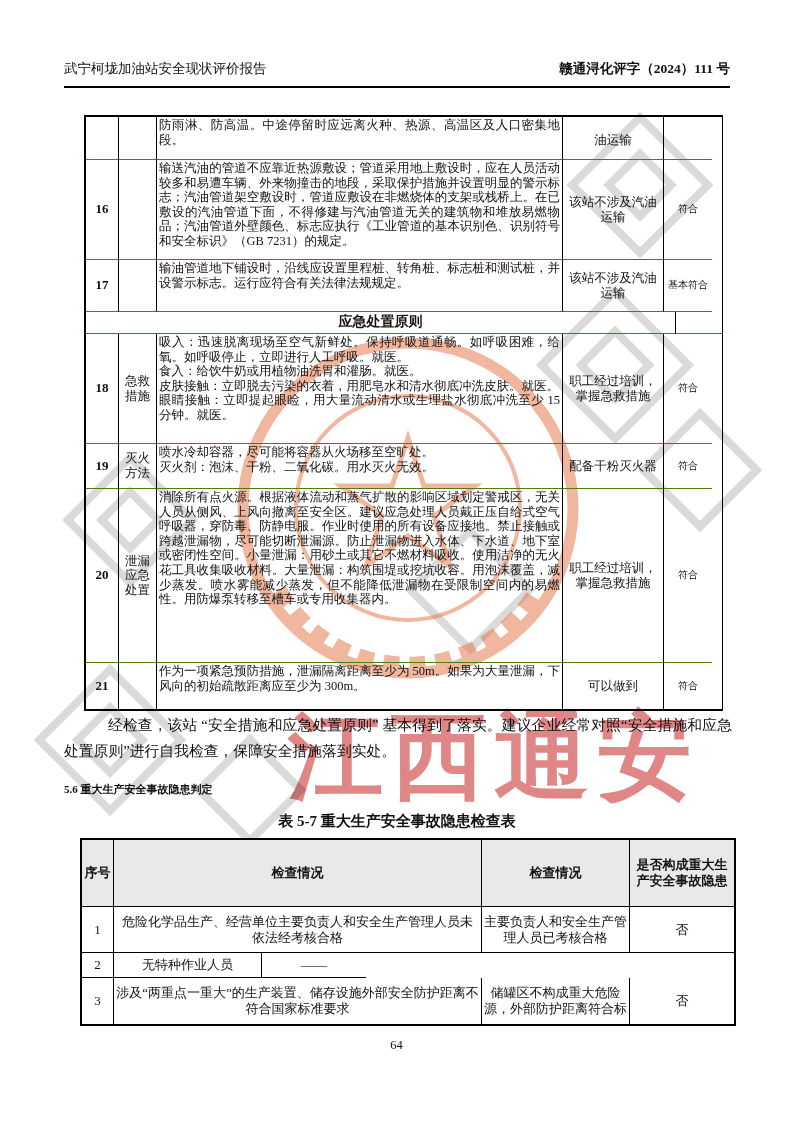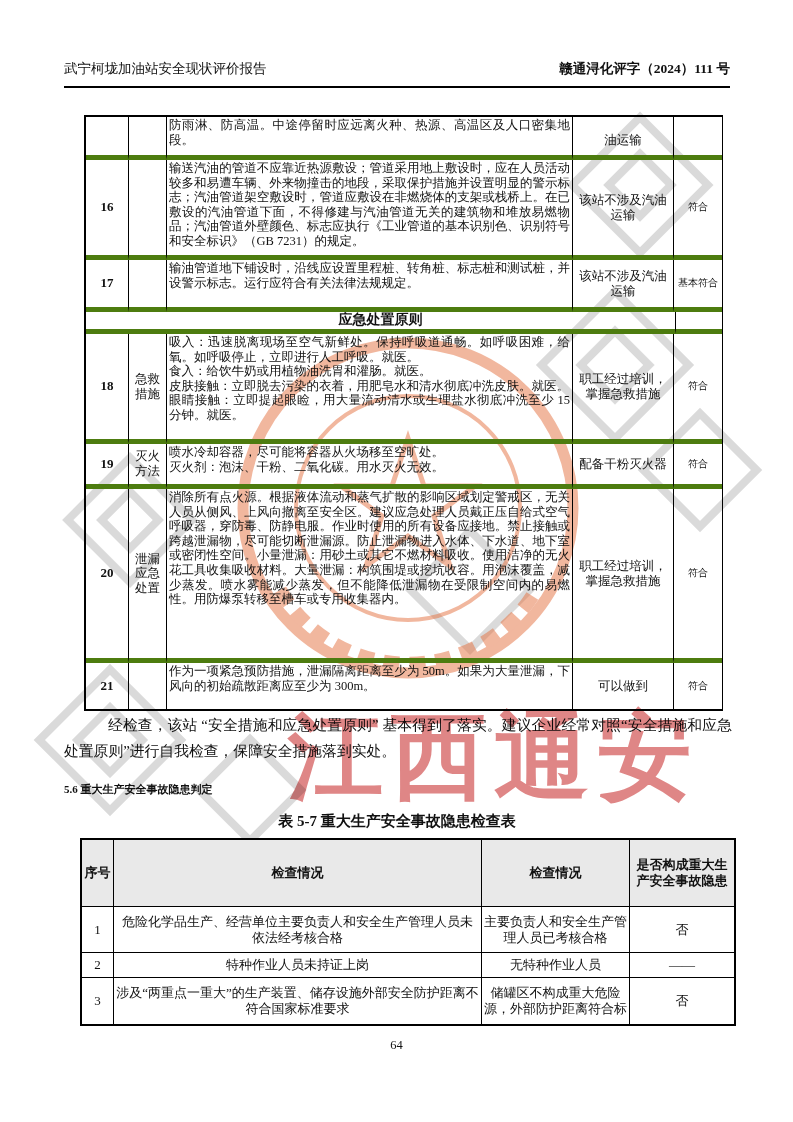--- a/index.html
+++ b/index.html
@@ -6,26 +6,26 @@
   .page{position:relative;width:793px;height:1122px;background:#fff;margin:0 auto;
         font-family:"Liberation Serif","DejaVu Serif",serif;color:#111;overflow:hidden;}
   .content{position:relative;z-index:2;}
   
   .doc-header{position:absolute;top:60px;left:64px;width:666px;display:flex;justify-content:space-between;align-items:flex-end;font-size:13.5px;}
   .doc-header .right{font-weight:bold;}
   .header-rule{position:absolute;top:86px;left:64px;width:666px;height:0;border-top:2px solid #000;}
   
   .stable{position:absolute;left:84px;top:115px;width:636px;border:2px solid #000;border-right:1.5px solid #000;background:transparent;}
   .srow{display:flex;width:100%;box-sizing:border-box;}
-  .scell{box-sizing:border-box;border-right:1px solid #000;border-bottom:5px solid #4d7c0f;
+  .scell{box-sizing:border-box;border-right:1px solid #000;border-bottom:1px solid #4d7c0f;
          display:flex;align-items:center;justify-content:center;text-align:center;
          font-size:12.5px;line-height:14.6px;overflow:hidden;}
   .scell:last-child{border-right:none;}
   .srow:last-child .scell{border-bottom:none;}
-  .c-no{width:43px;font-weight:bold;font-size:13px;}
+  .c-no{width:33px;font-weight:bold;font-size:13px;}
   .c-lab{width:38px;padding:0 1px;}
   .c-body{width:406px;justify-content:flex-start;align-items:flex-start;text-align:justify;
           padding:1px 2px;white-space:pre-line;}
   .c-sit{width:101px;padding:0 1px;}
   .c-ver{width:48px;font-size:10px;}
   .c-top{align-items:flex-start;padding-top:16px;}
   .section-cell{width:616px;font-weight:bold;font-size:14px;justify-content:center;text-align:center;}
   
   .para{position:absolute;left:64px;top:712px;width:668px;font-size:14.8px;line-height:26px;text-indent:44px;text-align:justify;}
   .h56{position:absolute;left:64px;top:782px;font-size:11px;font-weight:bold;}
@@ -189,21 +189,20 @@
 
       <div class="hrow" style="min-height:46px;">
         <div class="hcell hc1">1</div>
         <div class="hcell hc2">危险化学品生产、经营单位主要负责人和安全生产管理人员未依法经考核合格</div>
         <div class="hcell hc3">主要负责人和安全生产管理人员已考核合格</div>
         <div class="hcell hc4">否</div>
       </div>
 
       <div class="hrow" style="min-height:25px;">
         <div class="hcell hc1">2</div>
-        <div class="hcell hc2">特种作业人员未持证上岗</div>
         <div class="hcell hc3">无特种作业人员</div>
         <div class="hcell hc4">——</div>
       </div>
 
       <div class="hrow hrow-cut" style="min-height:46px;max-height:46px;">
         <div class="hcell hc1">3</div>
         <div class="hcell hc2">涉及“两重点一重大”的生产装置、储存设施外部安全防护距离不符合国家标准要求</div>
         <div class="hcell hc3">储罐区不构成重大危险源，外部防护距离符合标</div>
         <div class="hcell hc4">否</div>
       </div>

